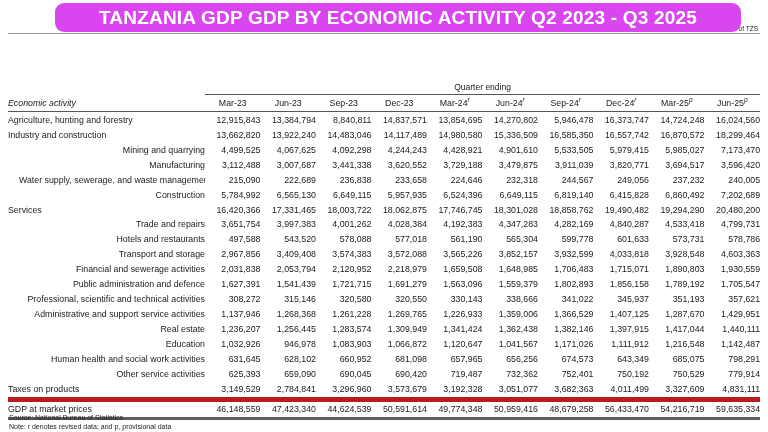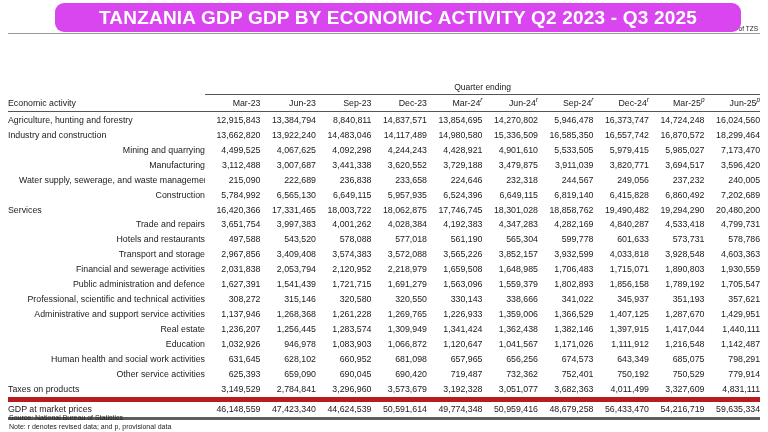--- a/index.html
+++ b/index.html
@@ -37,25 +37,25 @@
   }
   col.c-label { width: 197px; }
   col.c-num { width: 55.5px; }
   th { font-weight: normal; }
   th.spacer { border: none; }
   th.qe {
     text-align: center; font-size: 8.5px;
     padding: 0 0 2px 0; border-bottom: 1px solid #555;
   }
   tr.hdr-row th {
-    text-align: right; font-size: 8.8px;
+    text-align: center; font-size: 8.8px;
     padding: 3px 0 3px 0; border-bottom: 1px solid #555;
     white-space: nowrap;
   }
-  tr.hdr-row th.label-cell { text-align: left; }
+  tr.hdr-row th.label-cell { text-align: left; font-style: italic; }
   sup { font-size: 6.5px; font-style: italic; line-height: 0; }
   tbody td {
     text-align: right; font-size: 8.8px;
     padding: 2.6px 0 2.4px 0; white-space: nowrap;
   }
   tbody td.row-label { text-align: left; overflow: hidden; }
   tbody td.row-label.indent { padding-left: 11px; text-align: right; }
   tbody tr.rule-above td { border-top: 5px solid #b91c1c; }
   tbody tr:last-child td { border-bottom: 3px solid #5e5e5e; }
   .source, .note {

